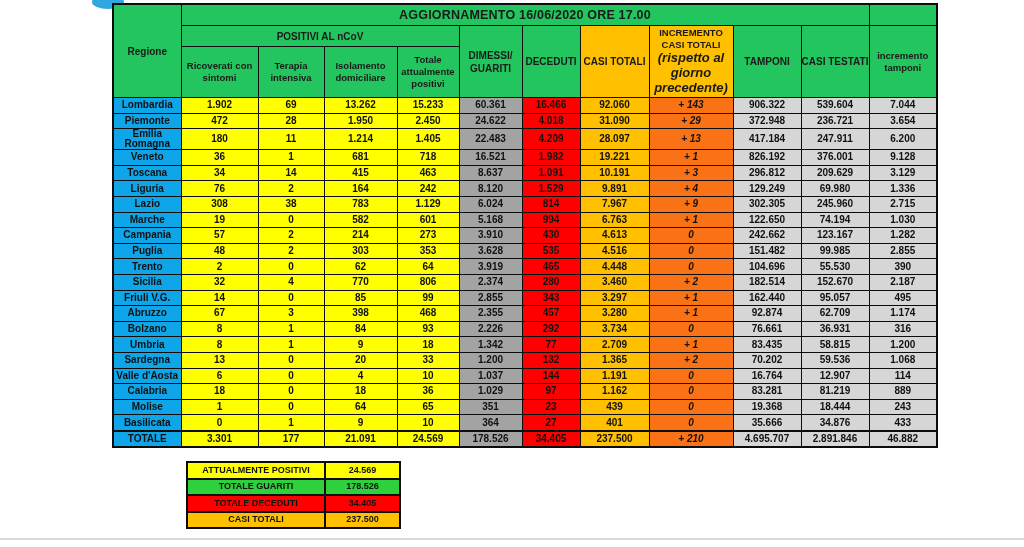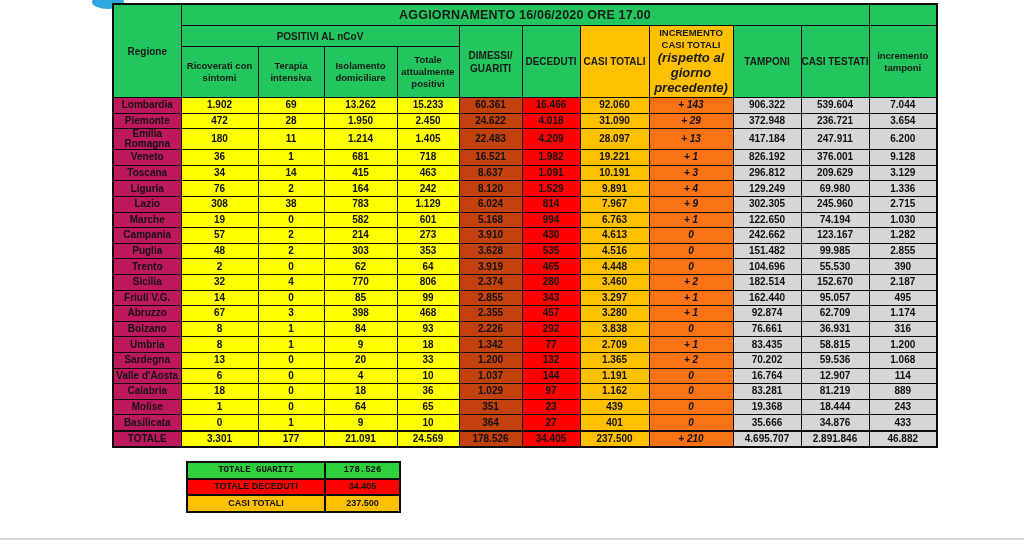--- a/index.html
+++ b/index.html
@@ -18,36 +18,36 @@
   .th-title{font-size:12.5px;letter-spacing:.2px;height:20px;}
   .th-mini{height:20px;}
   .th-regione{font-size:10px;}
   .th-group{font-size:10px;height:20px;}
   .th-sub{font-size:9.5px;line-height:1.25;height:50px;margin-top:24px;}
   .th-big{font-size:10px;line-height:1.3;}
   .th-orange{background:#ffc000;}
   .note{display:block;font-style:italic;font-weight:600;font-size:13px;line-height:1.15;margin-top:1px;}
 
   table.main tbody td{height:14.6px;font-size:10px;font-weight:bold;color:#111;line-height:1;}
-  td.c-region{background:#be185d;}
+  td.c-region{background:#0ea5e9;}
   td.c-yellow{background:#ffff00;}
-  td.c-green{background:#c2410c;}
+  td.c-green{background:#a3a3a3;}
   td.c-red{background:#ff0000;color:#a00000;}
   td.c-orange{background:#ffc000;}
   td.c-inc{background:#f97316;font-style:italic;font-weight:600;color:#3c2f10;}
   td.c-gray{background:#d6d6d6;}
   tr.row-total td{border-top:2px solid #0c0c0c;font-size:10.5px;}
 
   
   table.summary{position:absolute;left:186px;top:461px;border-collapse:collapse;border:2px solid #0c0c0c;}
   table.summary td{border:2px solid #0c0c0c;height:12.5px;font-size:9px;font-weight:bold;text-align:center;color:#111;line-height:1;}
   td.s-label{width:134px;}
   td.s-value{width:71px;}
   .bg-yellow{background:#ffff00;}
-  .bg-green{background:#2ed13c;font-family:Liberation Mono, monospace;}
+  .bg-green{background:#2ed13c;}
   .bg-red{background:#ff0000;color:#a00000;}
   .bg-orange{background:#ffc000;}
 
   .footer-line{position:absolute;left:0;top:538px;width:1024px;height:2px;background:#d8d8d8;}
 </style>
 </head>
 <body>
 
 <div class="page">
 
@@ -292,21 +292,21 @@
           <td class="c-gray">1.174</td>
         </tr>
         <tr>
           <td class="c-region">Bolzano</td>
           <td class="c-yellow">8</td>
           <td class="c-yellow">1</td>
           <td class="c-yellow">84</td>
           <td class="c-yellow">93</td>
           <td class="c-green">2.226</td>
           <td class="c-red">292</td>
-          <td class="c-orange">3.838</td>
+          <td class="c-orange">3.734</td>
           <td class="c-inc">0</td>
           <td class="c-gray">76.661</td>
           <td class="c-gray">36.931</td>
           <td class="c-gray">316</td>
         </tr>
         <tr>
           <td class="c-region">Umbria</td>
           <td class="c-yellow">8</td>
           <td class="c-yellow">1</td>
           <td class="c-yellow">9</td>
@@ -402,20 +402,24 @@
           <td class="c-gray">4.695.707</td>
           <td class="c-gray">2.891.846</td>
           <td class="c-gray">46.882</td>
         </tr>
       </tbody>
   </table>
 
   <table class="summary">
     <tbody id="summary-rows">
         <tr>
+          <td class="s-label bg-yellow">ATTUALMENTE POSITIVI</td>
+          <td class="s-value bg-yellow">24.569</td>
+        </tr>
+        <tr>
           <td class="s-label bg-green">TOTALE GUARITI</td>
           <td class="s-value bg-green">178.526</td>
         </tr>
         <tr>
           <td class="s-label bg-red">TOTALE DECEDUTI</td>
           <td class="s-value bg-red">34.405</td>
         </tr>
         <tr>
           <td class="s-label bg-orange">CASI TOTALI</td>
           <td class="s-value bg-orange">237.500</td>

